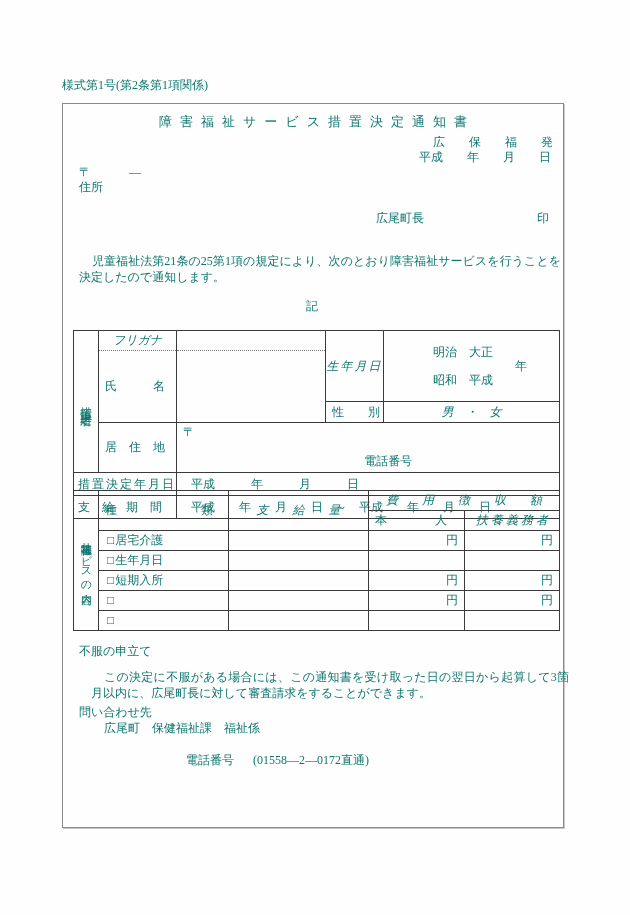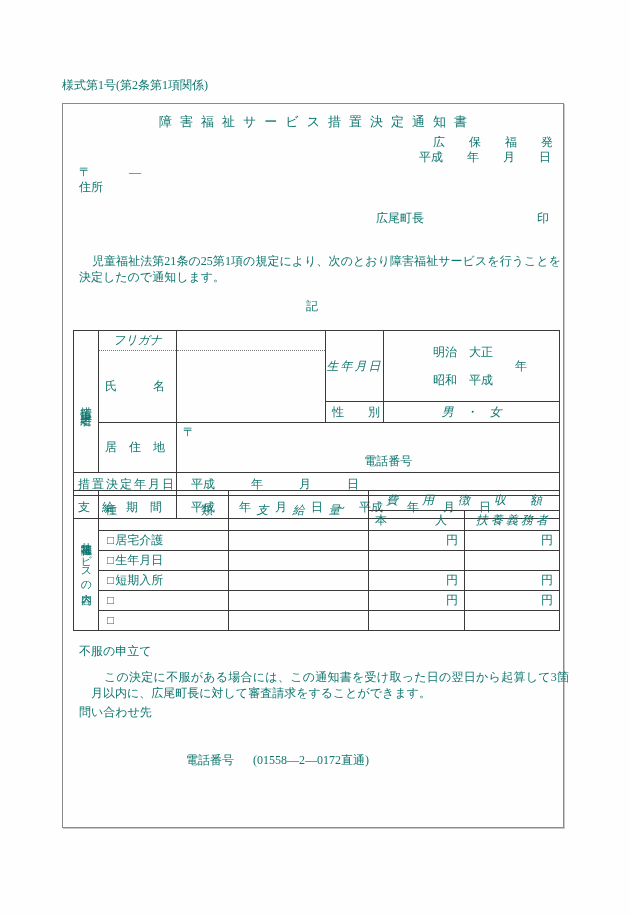--- a/index.html
+++ b/index.html
@@ -204,19 +204,20 @@
         <td class="yen"></td>
         <td class="yen"></td>
       </tr>
     </tbody>
       </table>
 
     <div class="appeal-title">不服の申立て</div>
     <div class="appeal-body">この決定に不服がある場合には、この通知書を受け取った日の翌日から起算して3箇月以内に、広尾町長に対して審査請求をすることができます。</div>
 
     <div class="contact-title">問い合わせ先</div>
+    <div class="contact-org">広尾町　保健福祉課　福祉係</div>
     <div class="contact-row r2">
       <span class="clabel">電話番号</span>
       <span class="cvalue">(01558―2―0172直通)</span>
     </div>
 
   </div>
 </div>
 
 </body></html>

